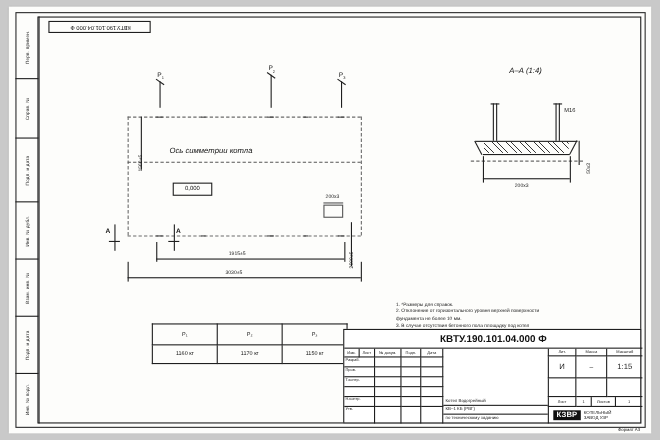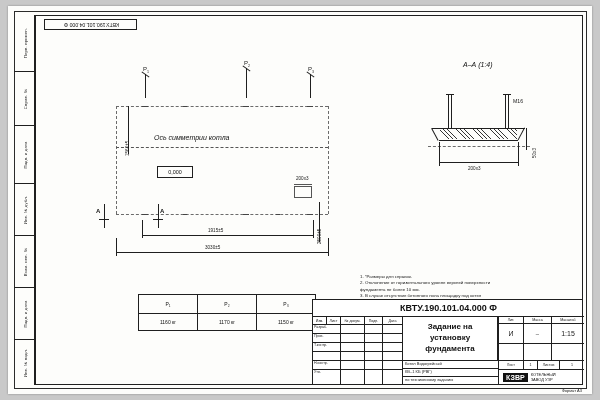--- a/index.html
+++ b/index.html
@@ -217,25 +217,20 @@
     <div class="cell br bb" style="left:0;top:61px;width:28px;height:9px;padding-left:1px;">Н.контр.</div>
     <div class="cell br bb" style="left:28px;top:61px;width:24px;height:9px;"></div>
     <div class="cell br bb" style="left:52px;top:61px;width:18px;height:9px;"></div>
     <div class="cell br bb" style="left:70px;top:61px;width:20px;height:9px;"></div>
 
     <div class="cell br" style="left:0;top:70px;width:28px;height:15px;padding-left:1px;">Утв.</div>
     <div class="cell br" style="left:28px;top:70px;width:24px;height:15px;"></div>
     <div class="cell br" style="left:52px;top:70px;width:18px;height:15px;"></div>
     <div class="cell br" style="left:70px;top:70px;width:20px;height:15px;"></div>
 
-    <div class="cell br bb ctr" style="left:90px;top:17px;width:95px;height:44px;font-size:8px;font-weight:bold;color:#111;flex-direction:column;line-height:1.35;">
-      <span>Задание на</span>
-      <span>установку</span>
-      <span>фундамента</span>
-    </div>
 
     <div class="cell bl br bb ctr" style="left:185px;top:17px;width:26px;height:7px;">Лит.</div>
     <div class="cell br bb ctr" style="left:211px;top:17px;width:28px;height:7px;">Масса</div>
     <div class="cell bb ctr" style="left:239px;top:17px;width:32px;height:7px;">Масштаб</div>
 
     <div class="cell bl br bb ctr" style="left:185px;top:24px;width:26px;height:20px;font-size:7px;">И</div>
     <div class="cell br bb ctr" style="left:211px;top:24px;width:28px;height:20px;font-size:6px;">–</div>
     <div class="cell bb ctr" style="left:239px;top:24px;width:32px;height:20px;font-size:7px;">1:15</div>
 
     <div class="cell bl br bb ctr" style="left:185px;top:44px;width:26px;height:17px;"></div>

